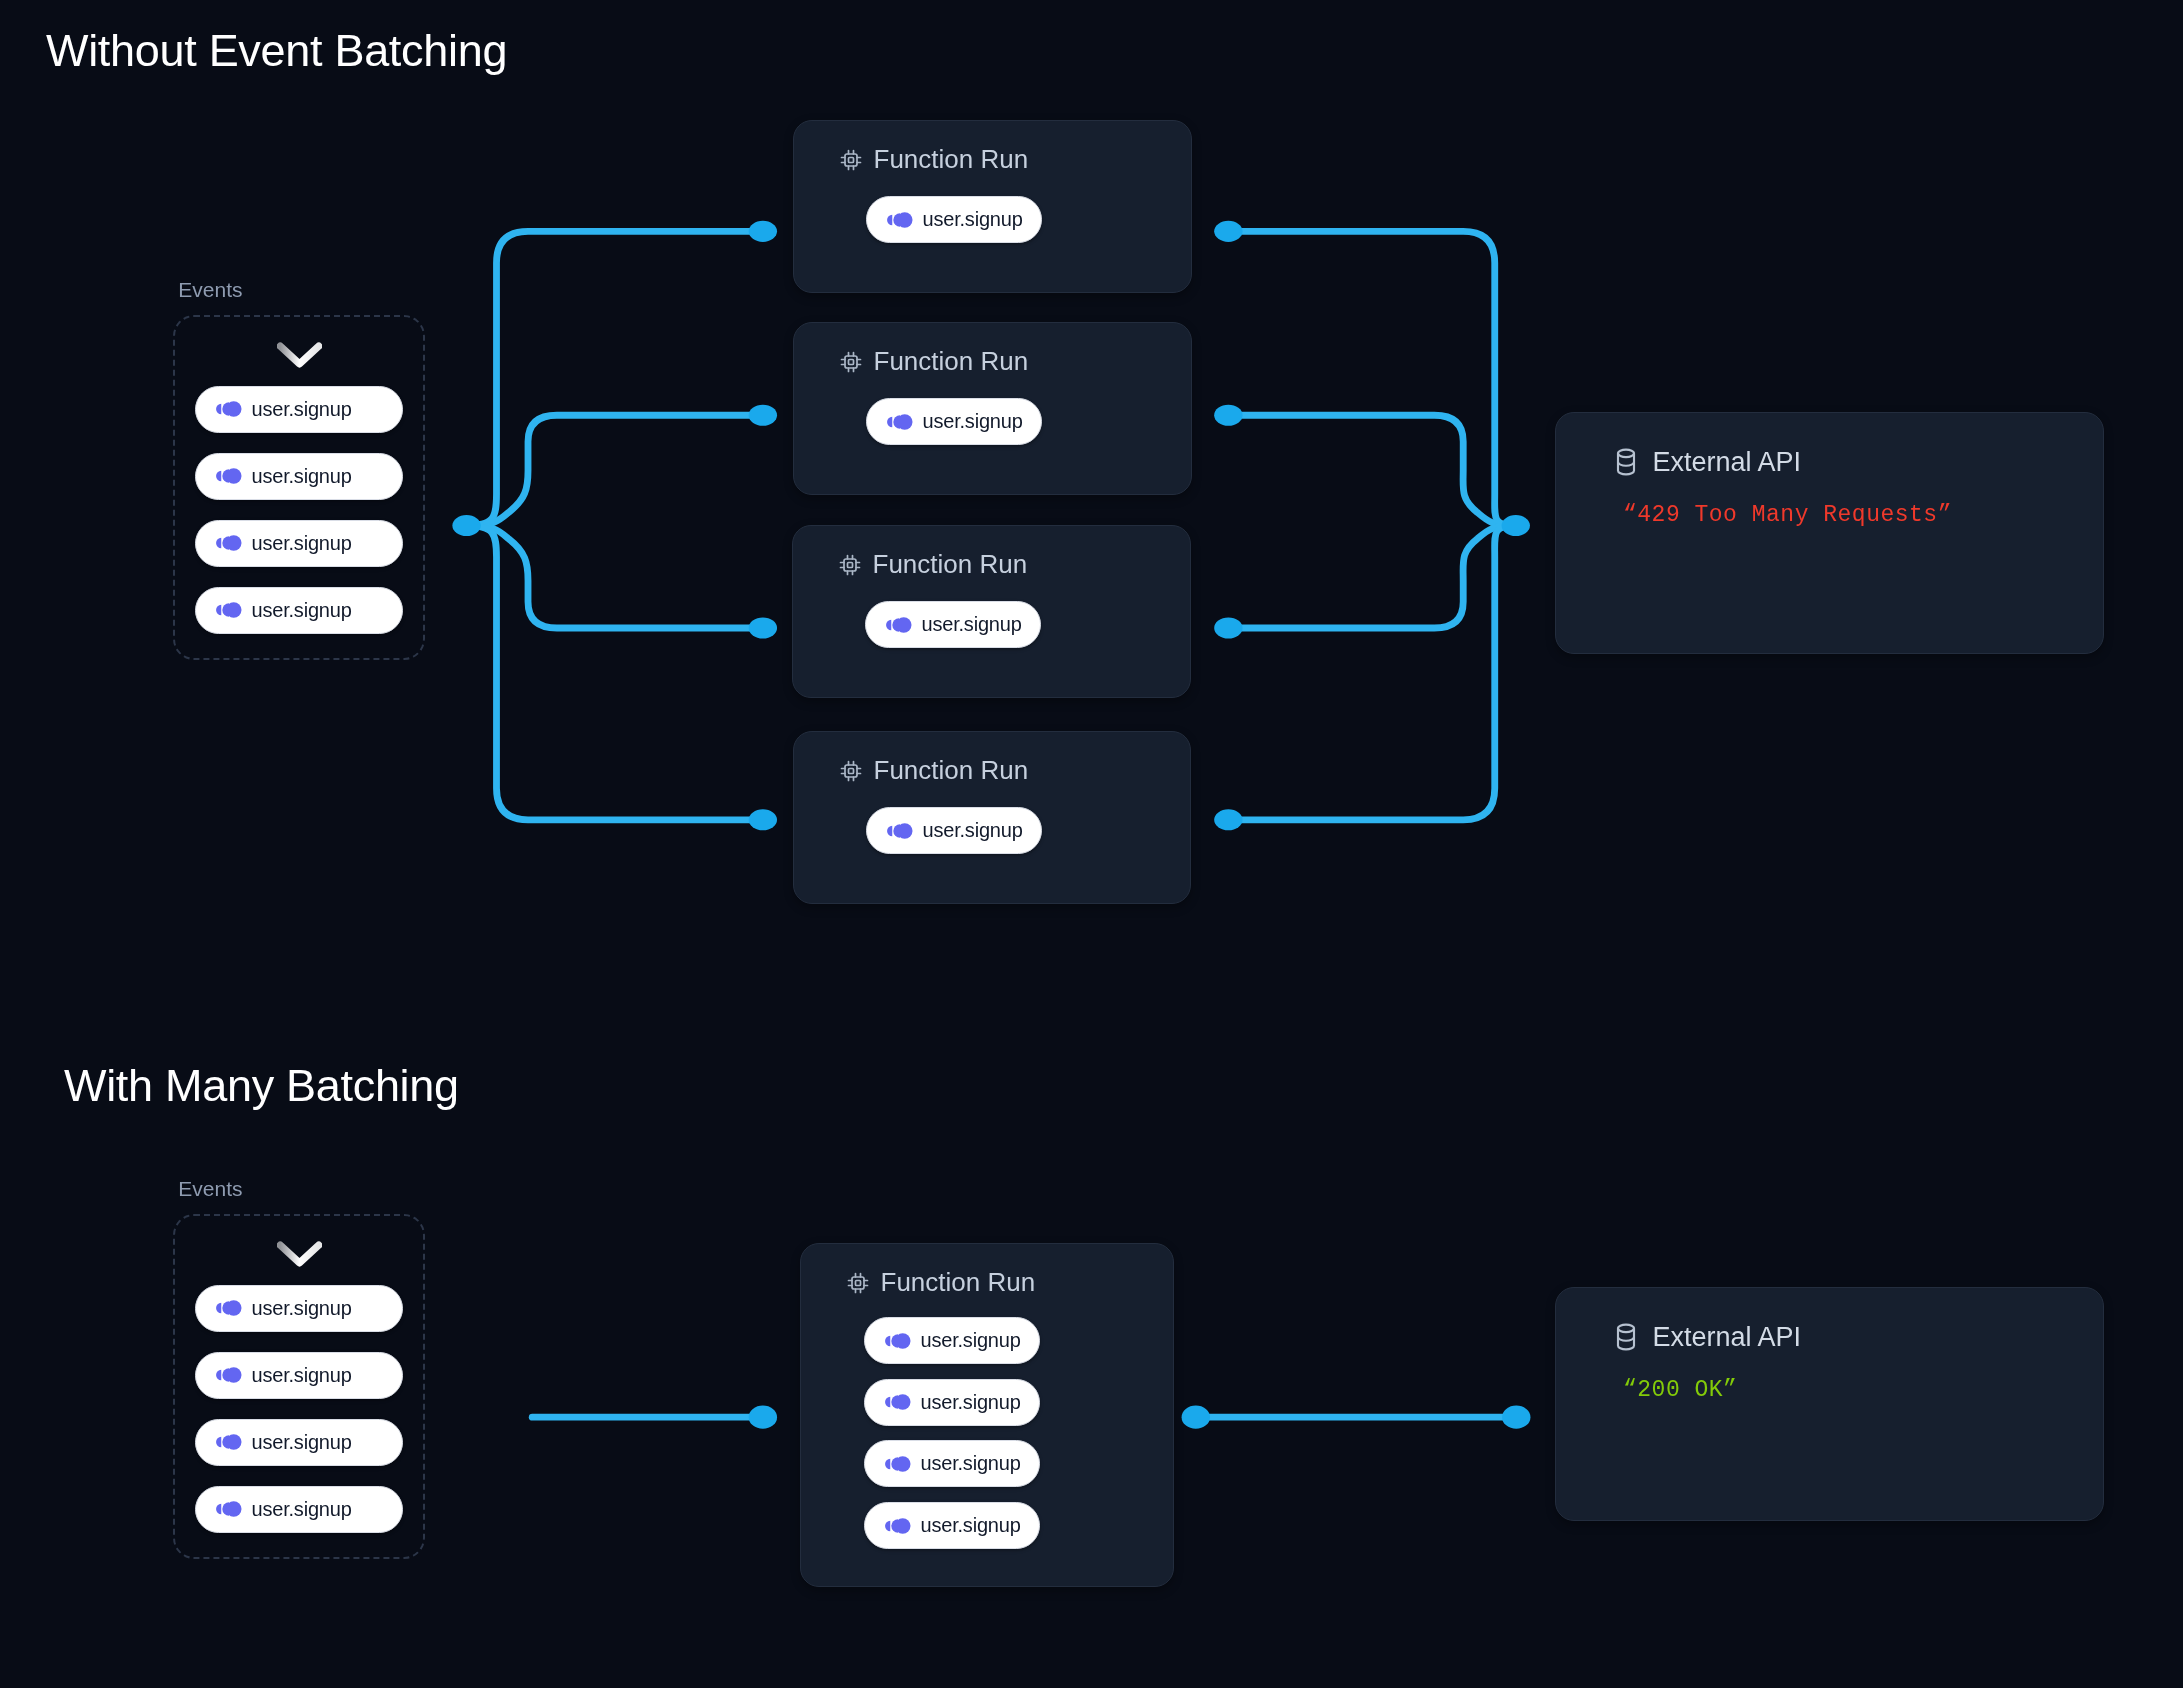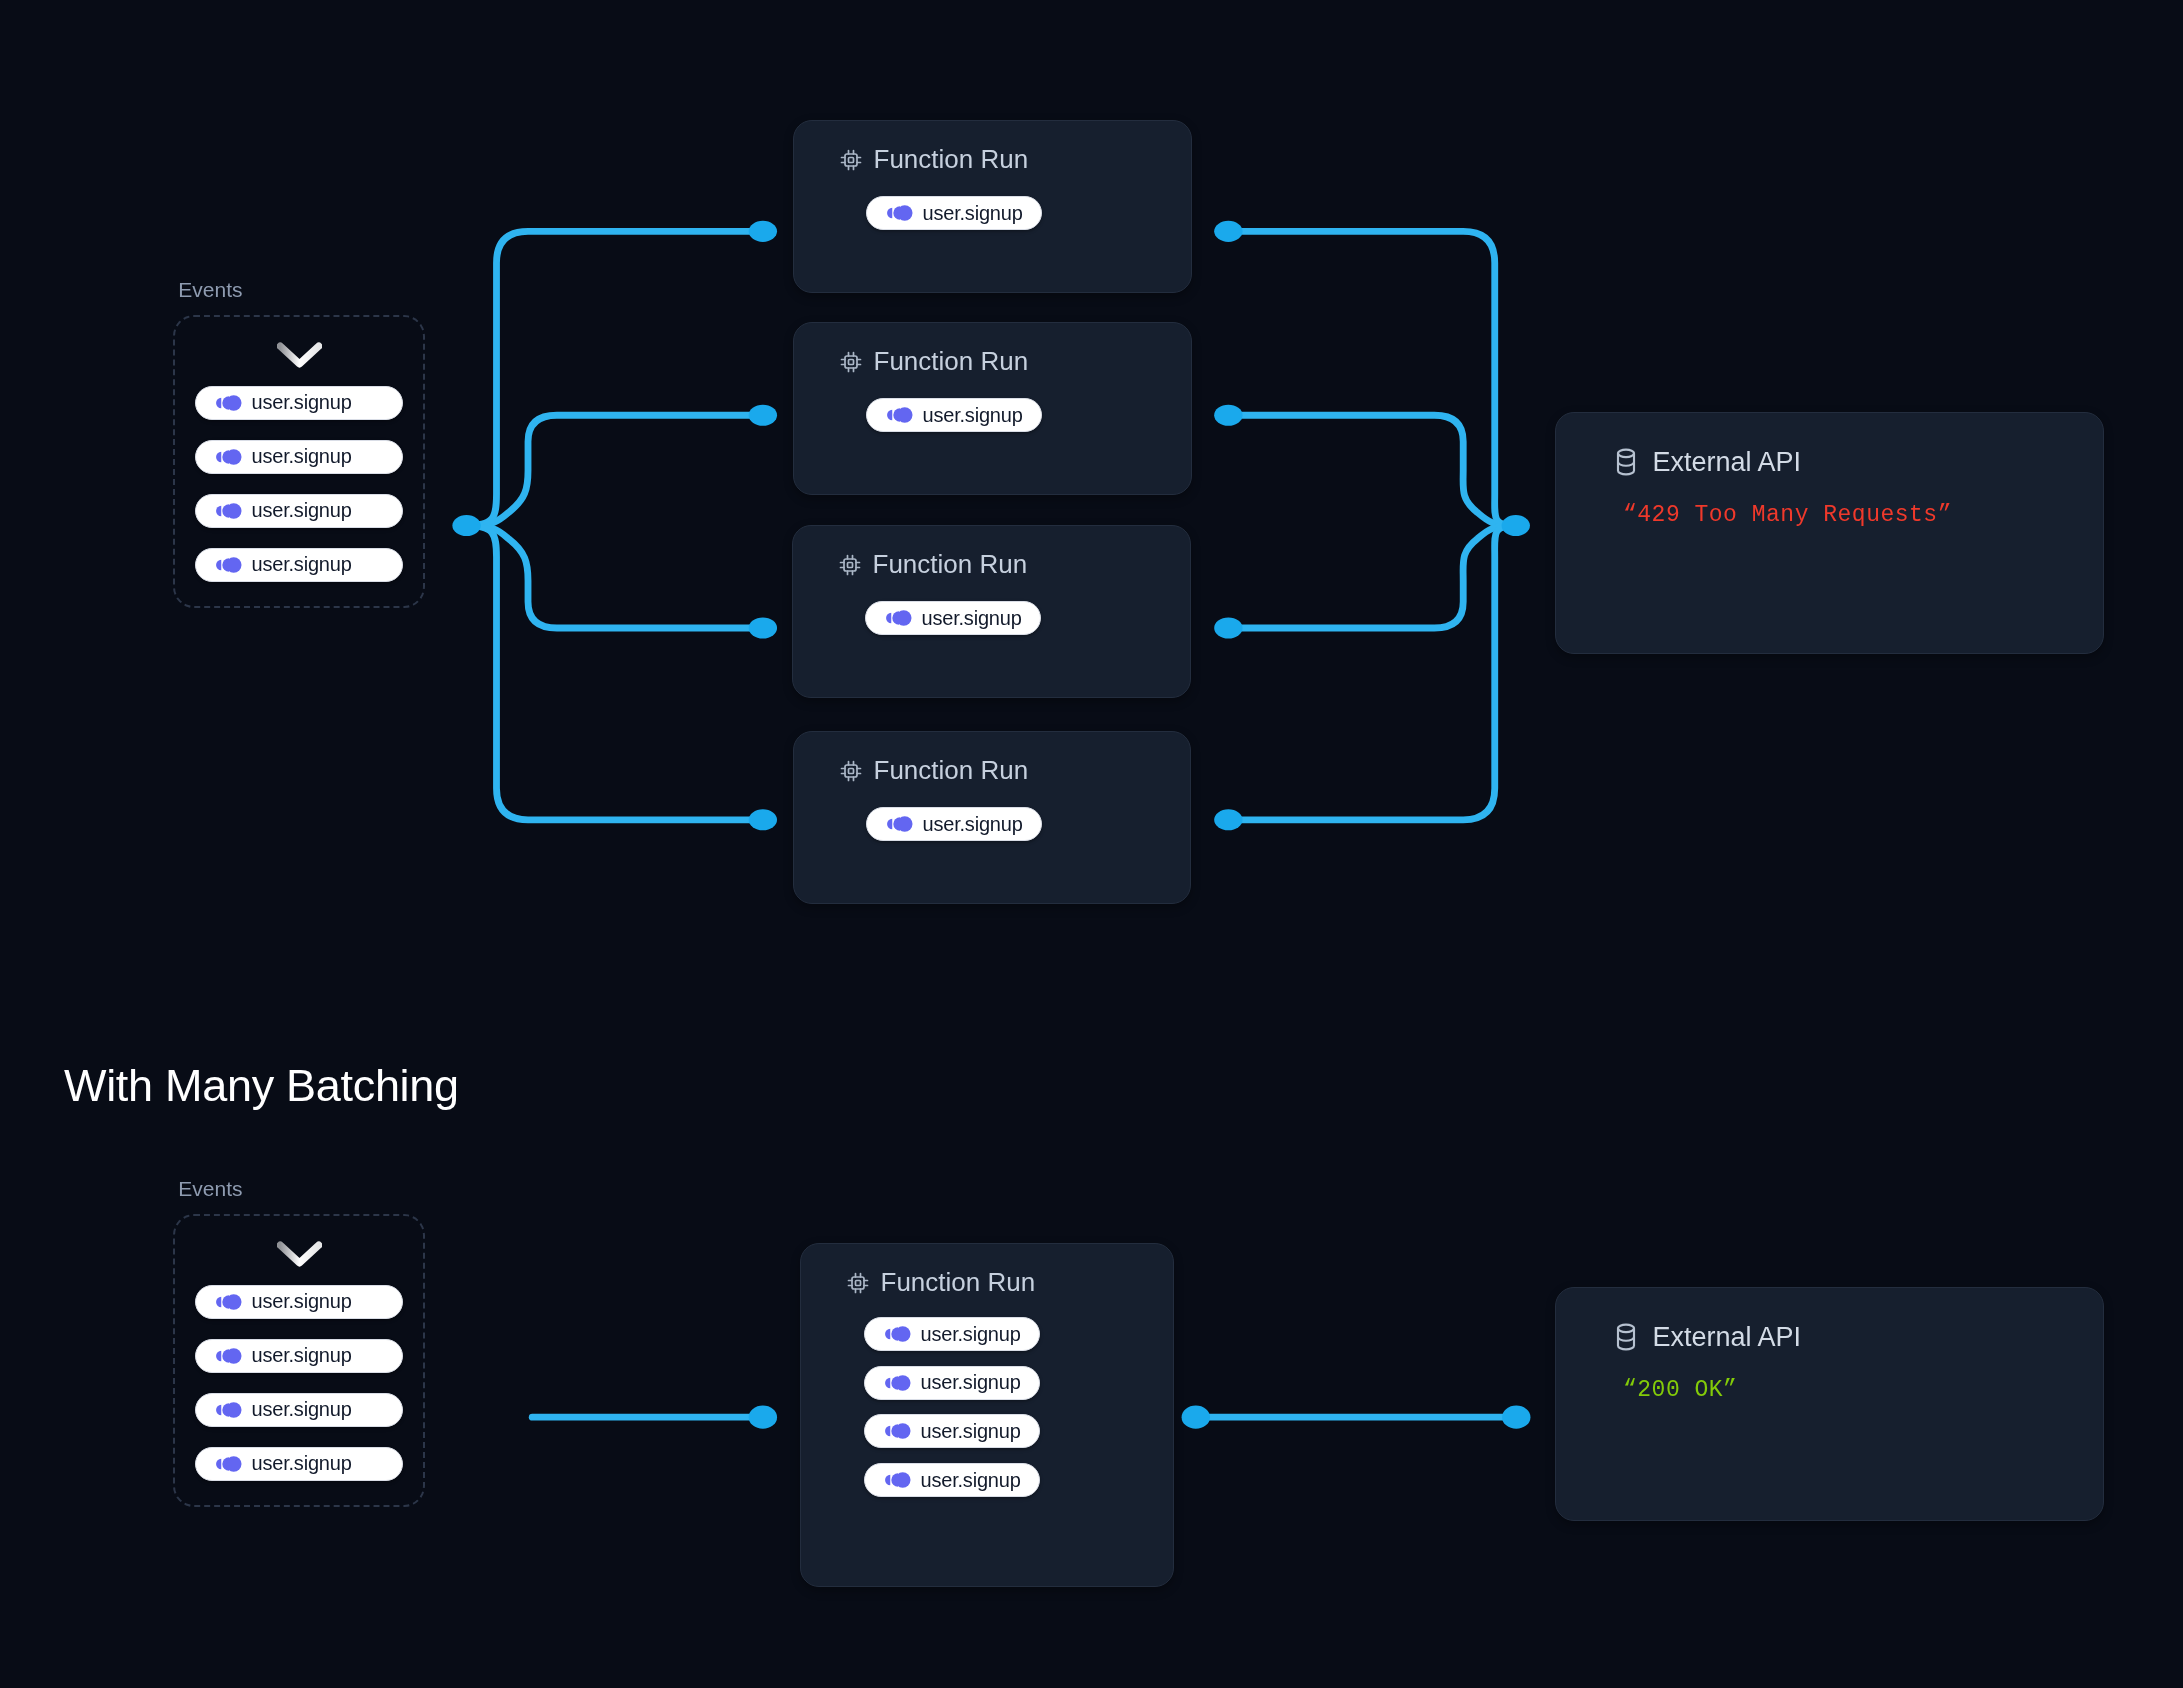--- a/index.html
+++ b/index.html
@@ -64,21 +64,21 @@
   }
 
   
   .pill {
     display: flex;
     align-items: center;
     gap: 9.5px;
     background: #ffffff;
     border: 1.6px solid #d9dde6;
     border-radius: 525px;
-    height: 34px;
+    height: 47px;
     padding: 0 18px;
     box-shadow: 0 1.6px 3.2px rgba(0,0,0,.35);
   }
   .pill + .pill { margin-top: 20px; }
   .pill-label {
     color: #121a2b;
     font-size: 20px;
     font-weight: 400;
     white-space: nowrap;
     letter-spacing: -0.2px;
@@ -162,20 +162,21 @@
 
       <ellipse cx="888" cy="1000" rx="27" ry="20"></ellipse>
       <ellipse cx="2885" cy="1000" rx="27" ry="20"></ellipse>
 
       <ellipse cx="1452" cy="2697" rx="27" ry="22"></ellipse>
       <ellipse cx="2276" cy="2697" rx="27" ry="22"></ellipse>
       <ellipse cx="2886" cy="2697" rx="27" ry="22"></ellipse>
     </g>
   </svg>
 
+  <div class="section-title" id="title-without">Without Event Batching</div>
 
   <div class="events-group" style="left:173px; top:278px;">
     <span class="events-label">Events</span>
     <div class="events-box">
       <div class="chevron-wrap">
         <svg class="icon" width="45" height="26" viewBox="0 0 86 50">
           <defs>
             <linearGradient id="chev1" x1="0" y1="0" x2="1" y2="0">
               <stop offset="0" stop-color="#ffffff" stop-opacity=".55"></stop>
               <stop offset="0.5" stop-color="#ffffff"></stop>

